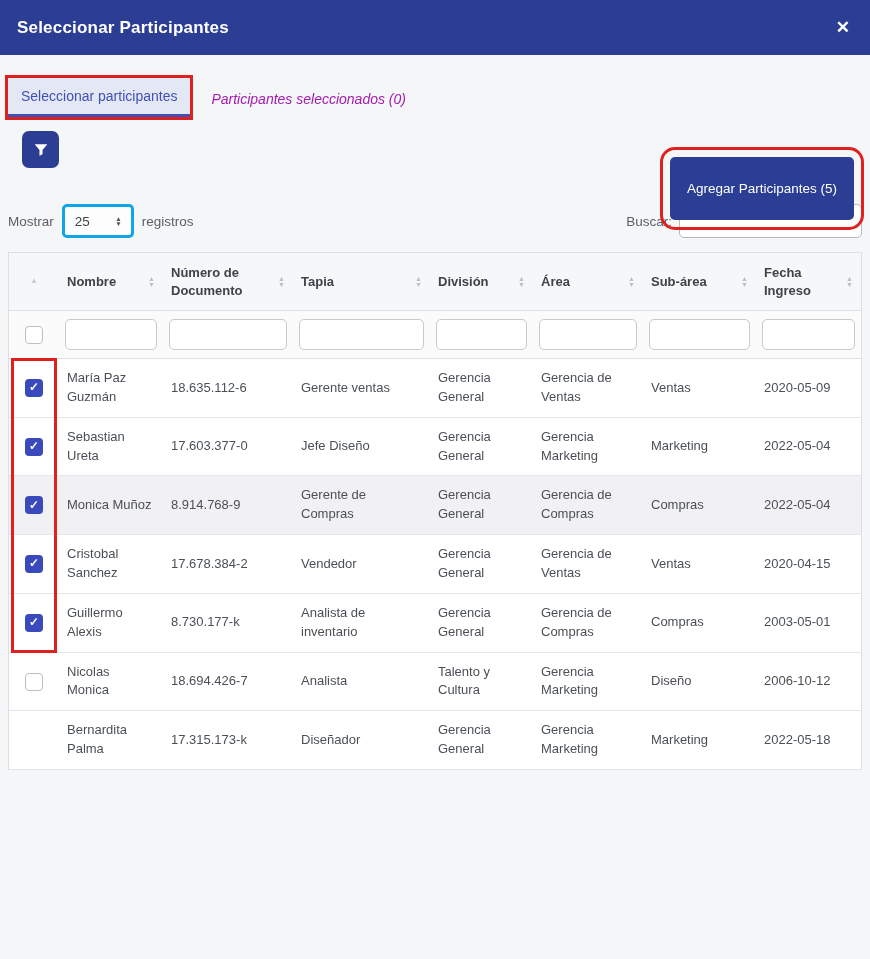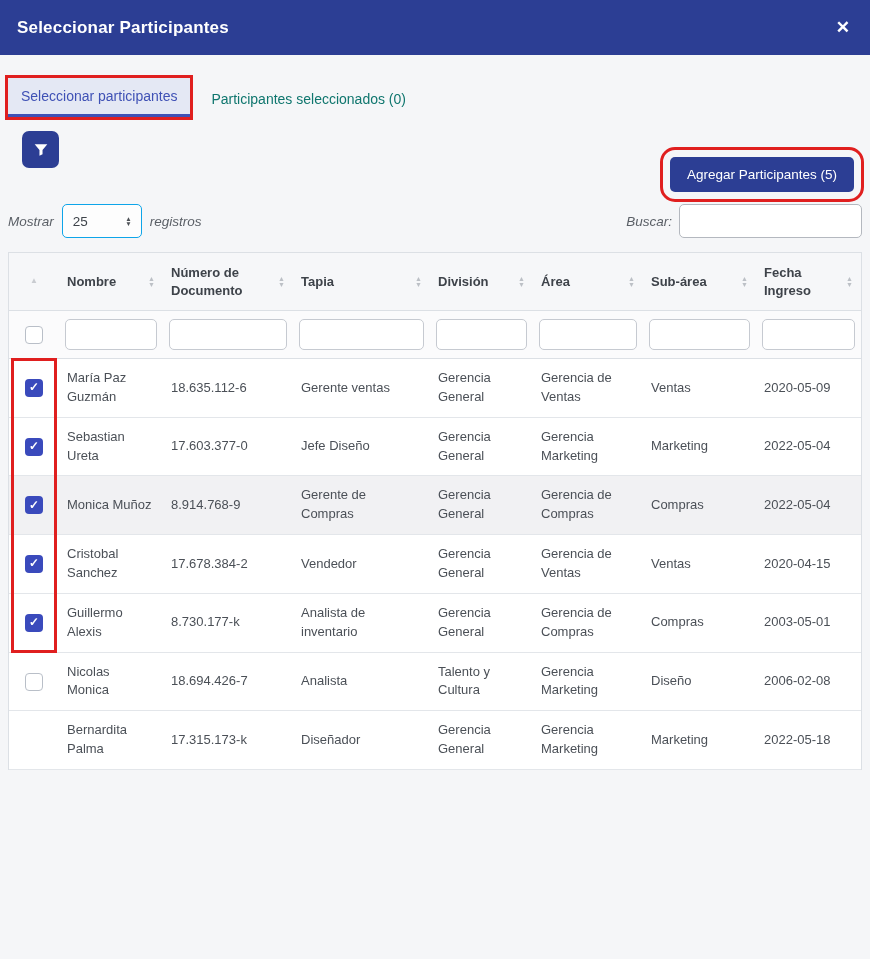--- a/index.html
+++ b/index.html
@@ -26,21 +26,21 @@
   
   .tabs { display: flex; align-items: flex-end; margin: 23px 8px 0 8px; }
   .tab { font-size: 14px; padding: 10px 13px; cursor: pointer; }
   .tab.active {
     background: #e4e8f4;
     color: #3f51b5;
     border-bottom: 3px solid #3f51b5;
     outline: 3px solid #e01f1f;
     outline-offset: 0px;
   }
-  .tab.inactive { color: #0f766e; margin-left: 8px; }
+  .tab.inactive { color: #a21caf; margin-left: 8px; font-style: italic; }
 
   
   .filter-btn {
     margin: 14px 0 0 22px;
     width: 37px; height: 37px;
     background: #2c3e94;
     border: none; border-radius: 7px;
     display: flex; align-items: center; justify-content: center;
     cursor: pointer;
   }
@@ -48,36 +48,36 @@
 
   
   .add-btn {
     position: absolute;
     top: 157px; right: 16px;
     background: #2c3e94;
     color: #ffffff;
     font-size: 13.5px;
     font-family: "Liberation Sans", sans-serif;
     border: none; border-radius: 5px;
-    padding: 10px 17px;
+    padding: 24px 17px;
     cursor: pointer;
     outline: 3px solid #e01f1f;
     outline-offset: 7px;
   }
 
   
   .controls {
     display: flex; justify-content: space-between; align-items: center;
     margin: 36px 8px 0 8px;
   }
   .show-group, .search-group { display: flex; align-items: center; }
-  .ctrl-label { font-size: 13.5px; color: #5a5f66; font-style: italic; }
+  .ctrl-label { font-size: 13.5px; color: #5a5f66; }
   .page-select {
-    width: 80px; height: 34px;
-    border: 1px solid #0ea5e9; border-radius: 5px;
+    width: 72px; height: 34px;
+    border: 3px solid #0ea5e9; border-radius: 5px;
     background: #fdfdfd;
     display: inline-flex; align-items: center; justify-content: space-between;
     padding: 0 9px 0 10px;
     margin: 0 8px;
     font-size: 13.5px; color: #3e434a;
     cursor: pointer;
   }
   .updown { display: inline-flex; flex-direction: column; font-size: 6.5px; line-height: 5.5px; color: #4d5156; }
   .search-group label { margin-right: 7px; margin-left: 12px; }
   .search-input {
@@ -346,21 +346,21 @@
         <tr class="data-row">
     <td class="cb-cell">
       <span class="checkbox unchecked"></span>
     </td>
     <td>Nicolas Monica</td>
     <td>18.694.426-7</td>
     <td>Analista</td>
     <td>Talento y Cultura</td>
     <td>Gerencia Marketing</td>
     <td>Diseño</td>
-    <td>2006-02-08</td>
+    <td>2006-10-12</td>
   </tr>
         <tr class="data-row">
     <td class="cb-cell">
       
     </td>
     <td>Bernardita Palma</td>
     <td>17.315.173-k</td>
     <td>Diseñador</td>
     <td>Gerencia General</td>
     <td>Gerencia Marketing</td>

